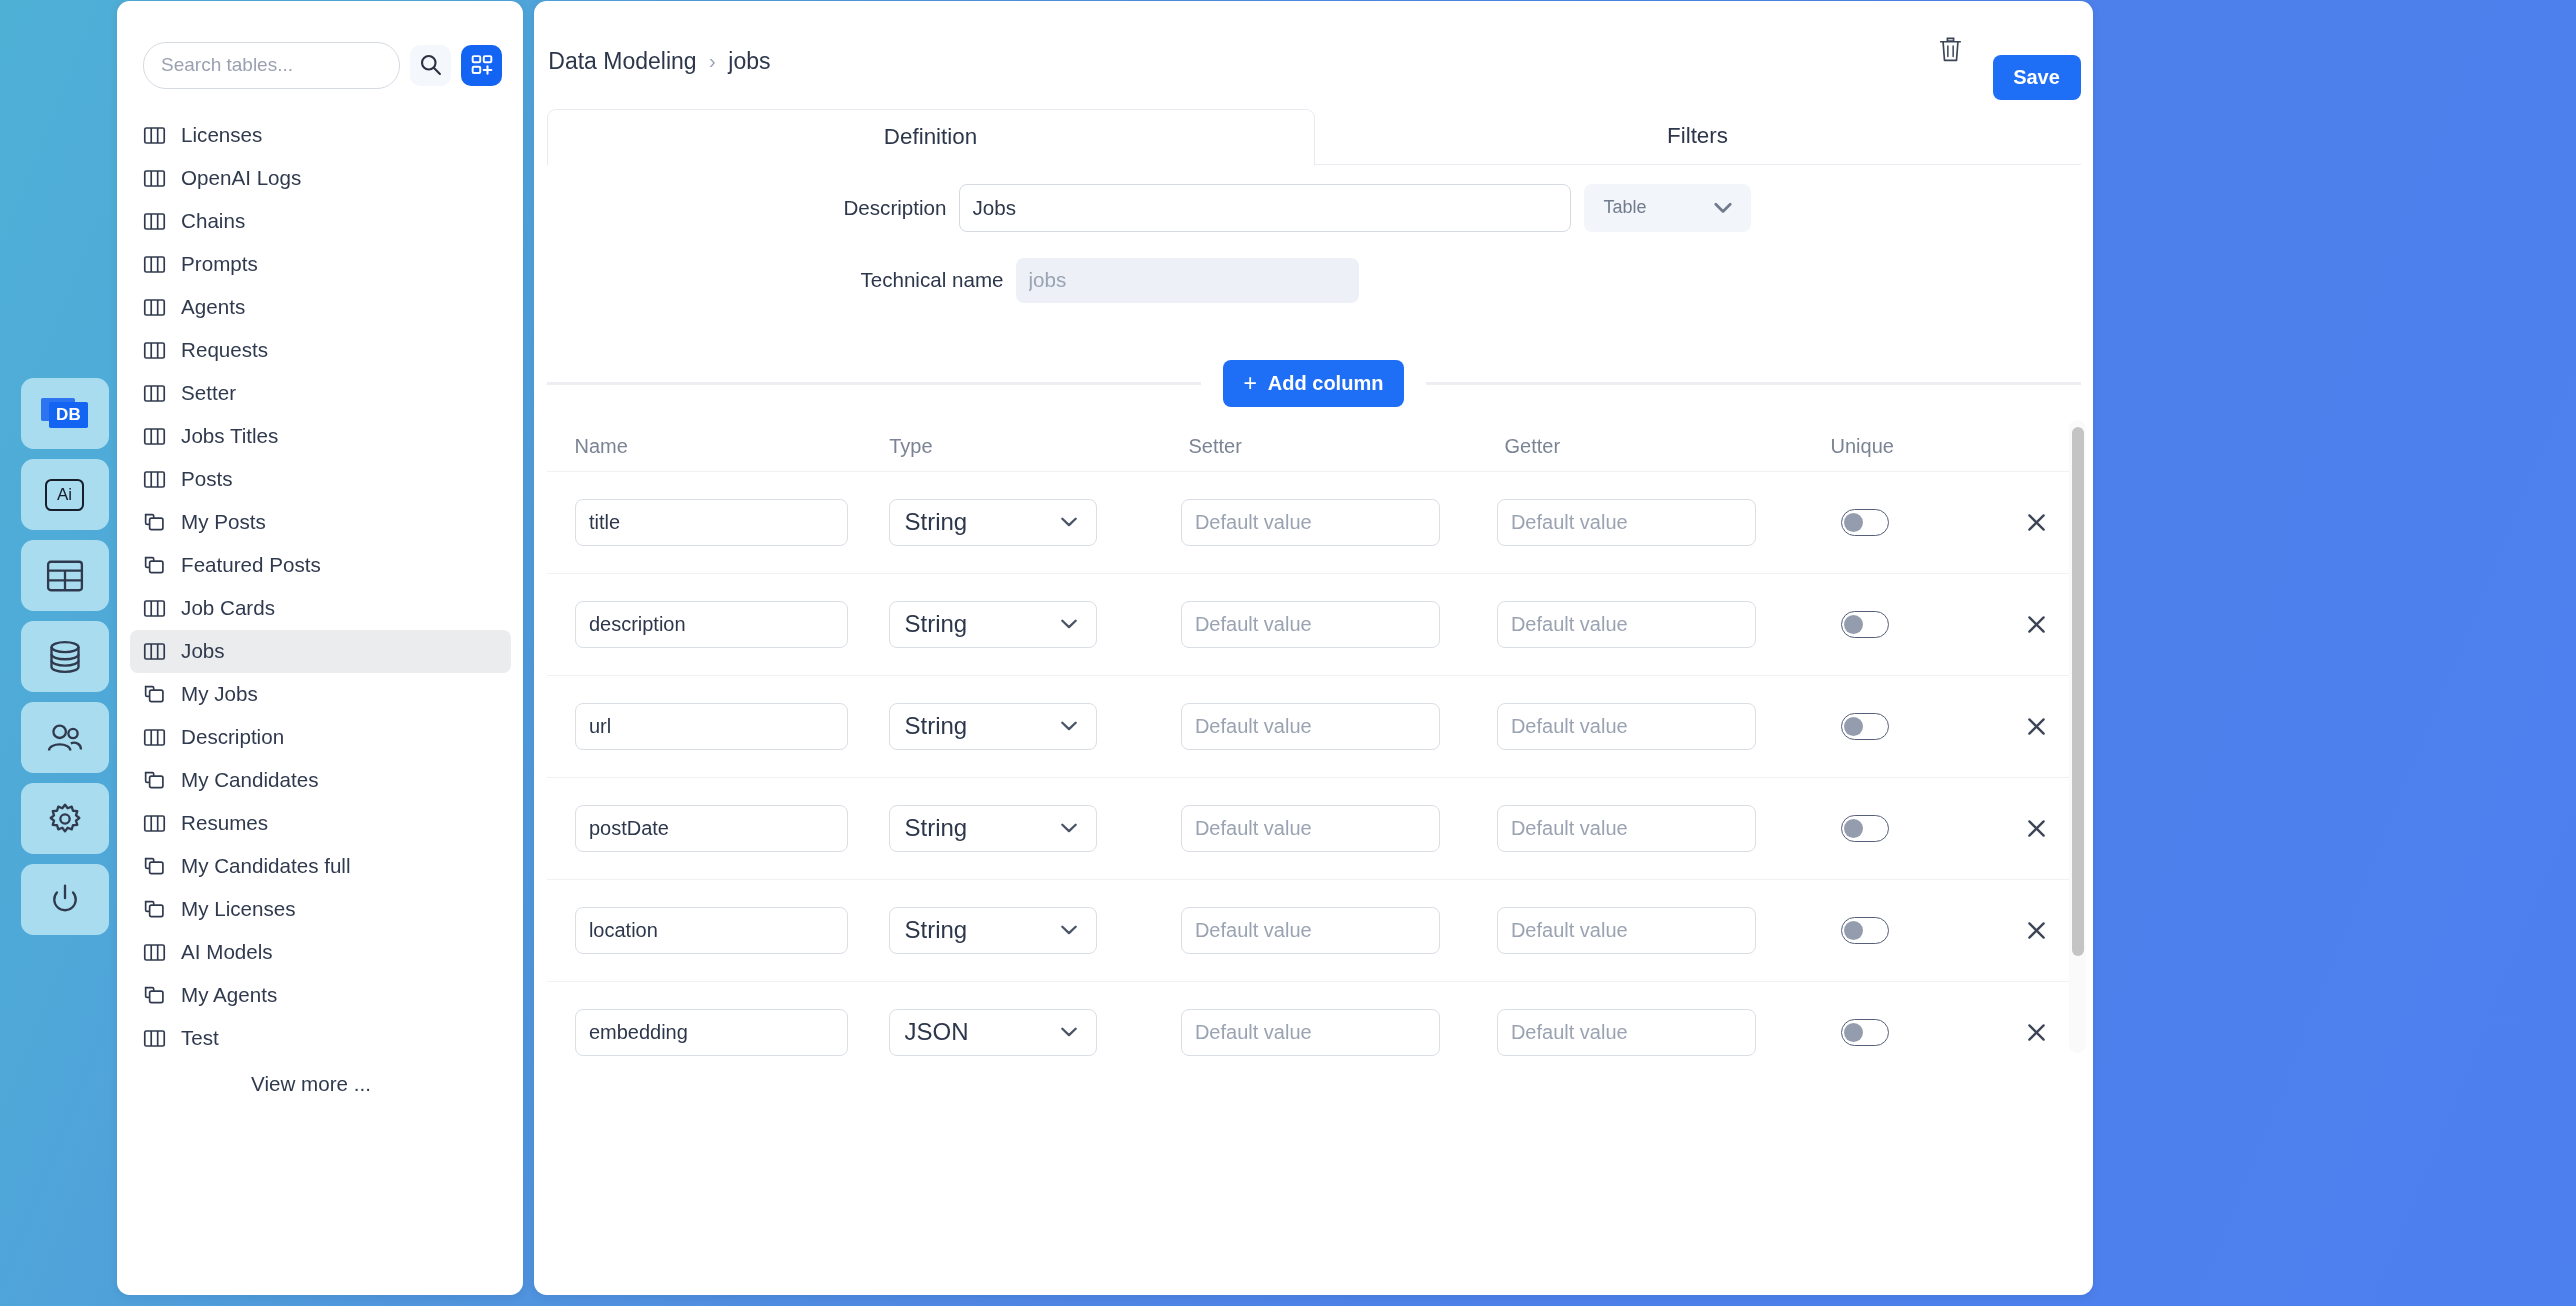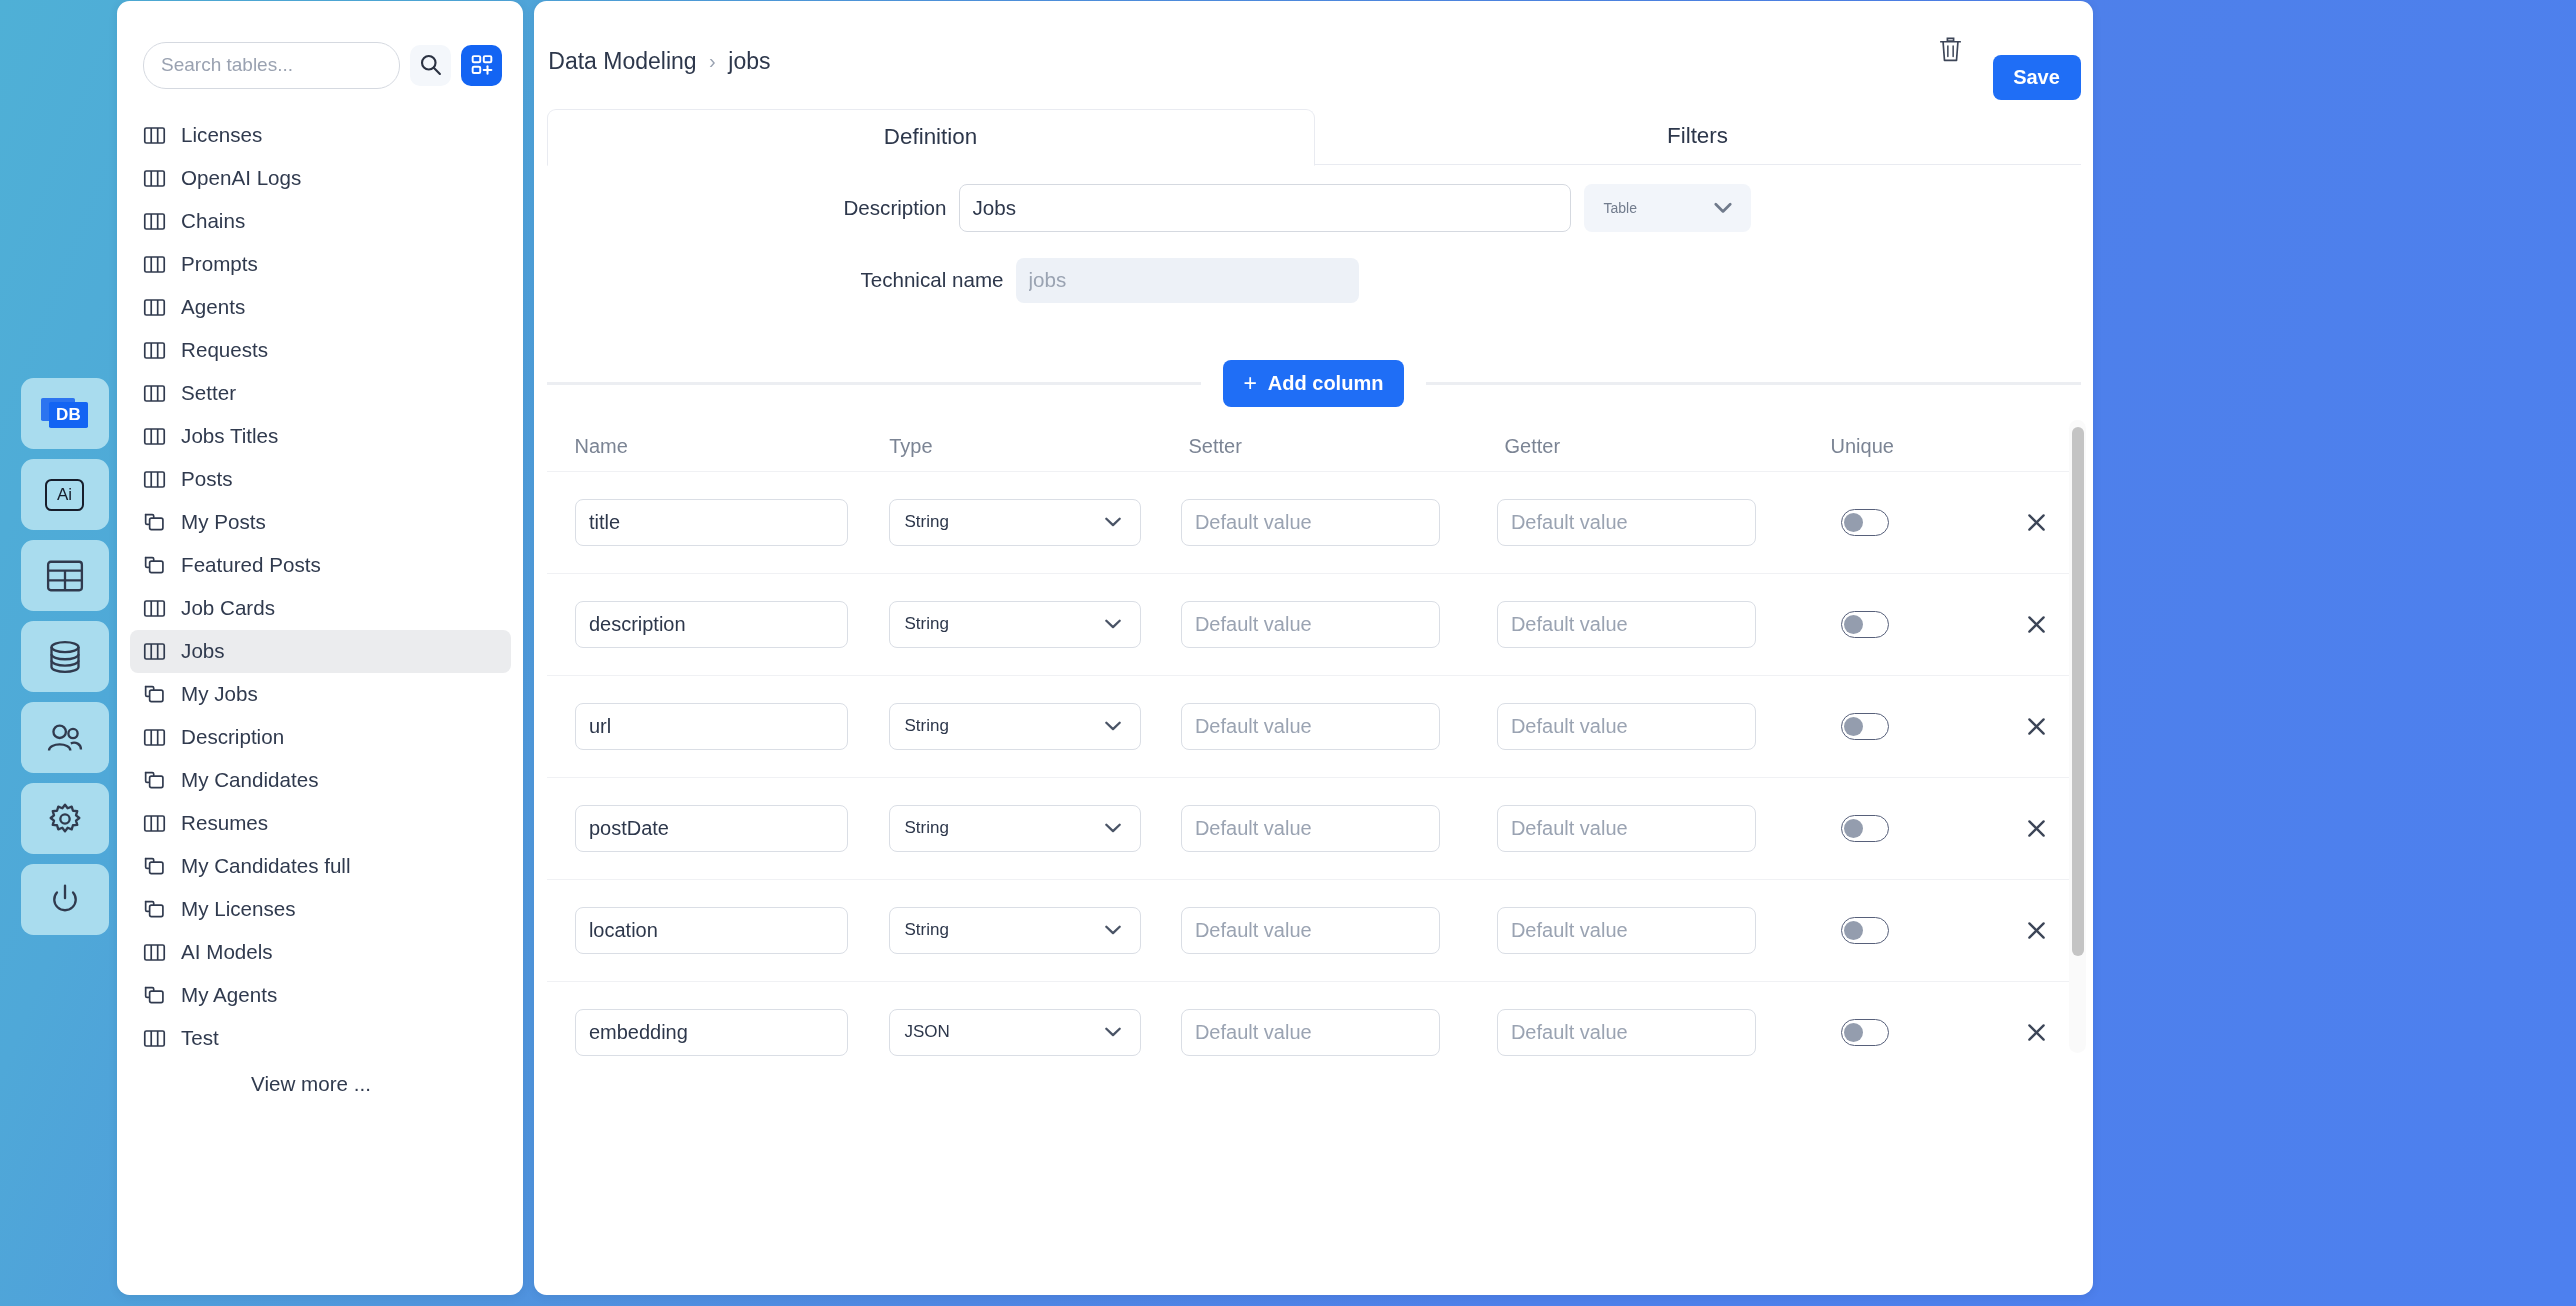--- a/index.html
+++ b/index.html
@@ -166,21 +166,21 @@
     padding: 0 12.5px; font-size: 20.6px; color:#2d374b;
     font-family:"Liberation Sans", sans-serif;
     background:#fff; outline:none;
   }
   #type-select {
     margin-left: 12.5px;
     width: 167px; height: 48px;
     background:#f2f5fa; border-radius: 8px;
     display:flex; align-items:center; justify-content:space-between;
     padding: 0 19px 0 20px;
-    font-size: 14px; color:#727c8d;
+    font-size: 18px; color:#727c8d;
     cursor:pointer;
   }
 
   #tech-row {
     position:absolute; left:0; top:257px; width:1559px;
     display:flex; align-items:center;
   }
   #tech-label { width: 482px; padding-right:12.5px; }
   #tech-input {
     width: 343px; height: 45px;
@@ -240,25 +240,25 @@
   .cell { display:flex; align-items:center; }
   .txt-input {
     height: 47px; border:0.9px solid #dadee5; border-radius: 8px;
     padding: 0 13.4px; font-size: 20px; color:#2d374b;
     font-family:"Liberation Sans", sans-serif; background:#fff; outline:none;
   }
   .txt-input::placeholder { color:#9aa3b2; }
   .name-input { width: 273px; margin-left: 28px; }
   .def-input  { width: 259px; }
   .type-sel {
-    width: 252px; height: 47px;
+    width: 208px; height: 47px;
     border:0.9px solid #dadee5; border-radius: 8px;
     display:flex; align-items:center; justify-content:space-between;
     padding: 0 19px 0 14.3px;
-    font-size: 17px; color:#2d374b; background:#fff; cursor:pointer;
+    font-size: 24px; color:#2d374b; background:#fff; cursor:pointer;
     margin-left: 11.7px;
   }
   .toggle {
     width: 48px; height: 27px; border-radius: 14.3px;
     border: 1.8px solid #57607a; background: #fff;
     display:flex; align-items:center; cursor:pointer;
     padding: 0 2.7px; margin-left: 28px;
   }
   .toggle .knob { width: 19px; height: 19px; border-radius:50%; background:#949dae; }
   .del-x {

